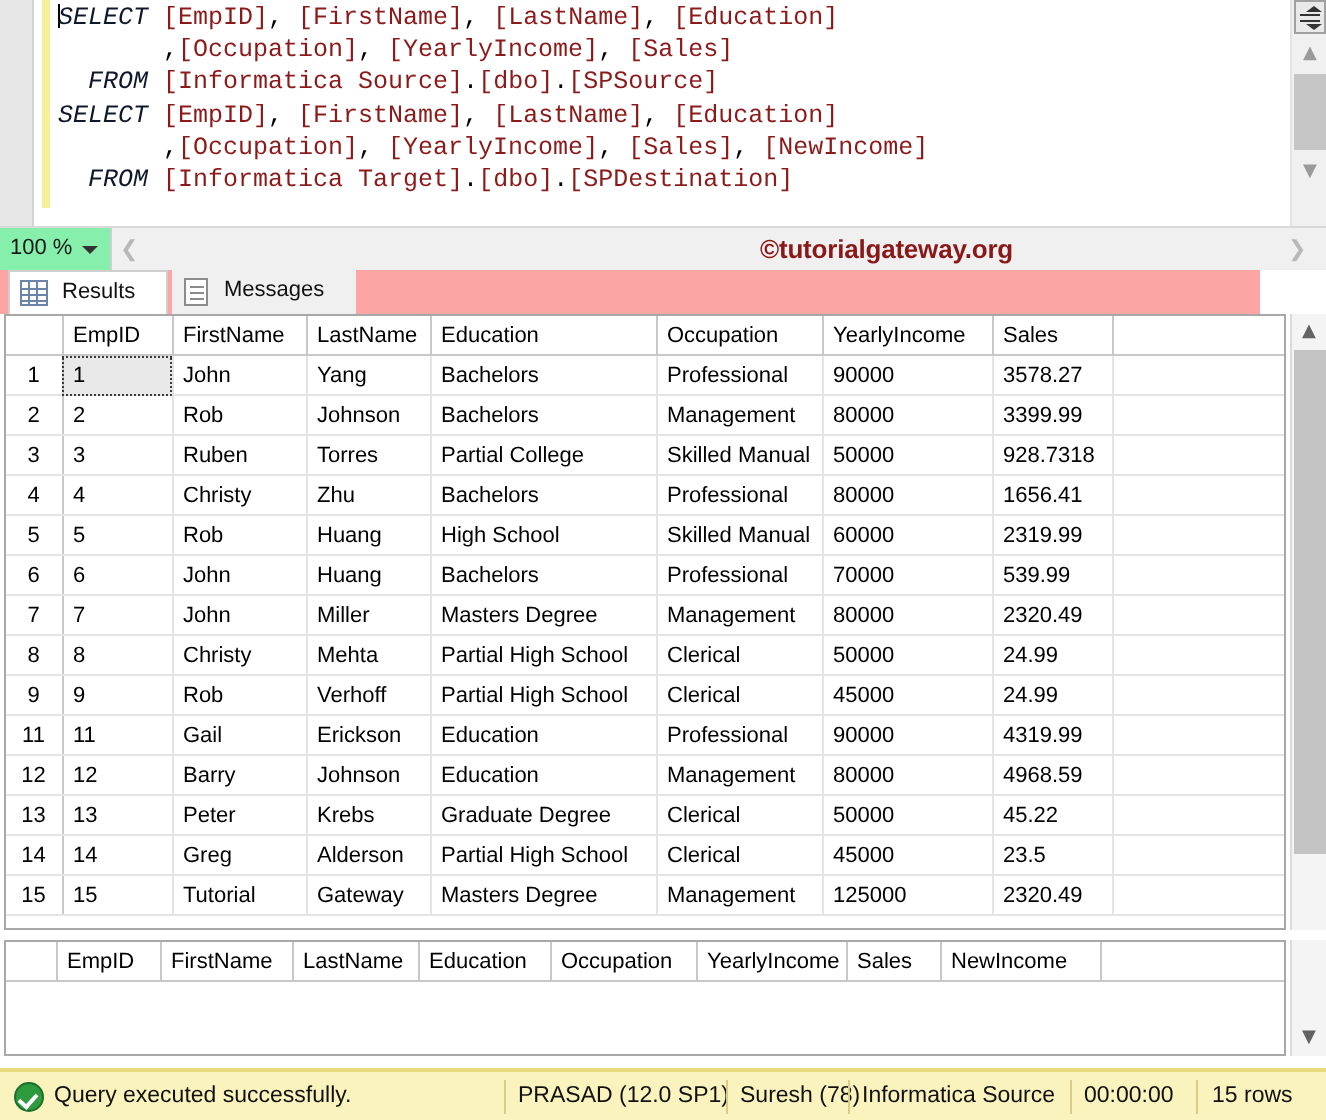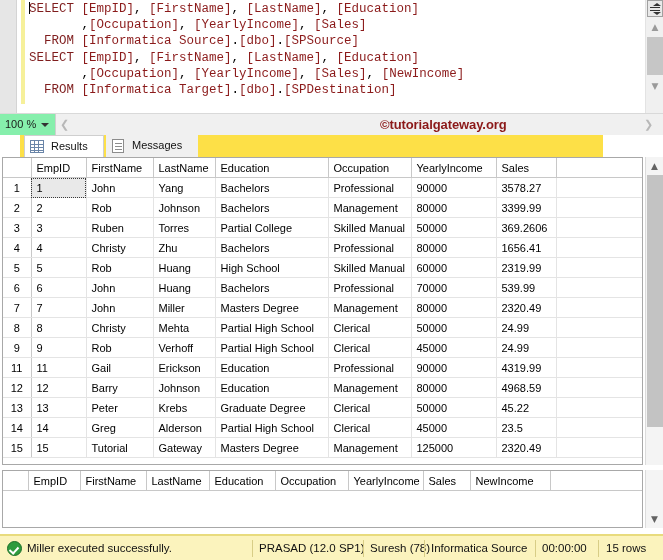--- a/index.html
+++ b/index.html
@@ -48,21 +48,21 @@
   #editor-code {
     position: absolute;
     left: 29px; top: 1px;
     width: 600px;
     font-family: "Liberation Mono", monospace;
     font-size: 12.5px;
     line-height: 16.2px;
     white-space: pre;
     color: #000000;
   }
-  .kw   { color: #7f1d1d; }
+  .kw   { color: #0f172a; font-style: italic; }
   .idn  { color: #8b1a1a; font-family: Liberation Mono, monospace; }
   .pun  { color: #000000; }
   #caret {
     display: inline-block;
     width: 0;
     border-left: 1px solid #000;
     height: 12px;
     vertical-align: -2px;
     margin-right: -1px;
   }
@@ -176,24 +176,23 @@
     font-size: 13px;
     font-weight: bold;
     color: #8b1818;
     letter-spacing: -0.1px;
   }
 
   
   #tab-strip {
     position: absolute;
     left: 0; top: 135px;
-    width: 583px; height: 22px;
-    background: #fde047;
-    box-sizing: border-box;
-    margin-left: 20px;
+    width: 630px; height: 22px;
+    background: #fca5a5;
+    box-sizing: border-box;
   }
   .rtab {
     position: absolute;
     top: 0;
     height: 22px;
     box-sizing: border-box;
     cursor: default;
   }
   #tab-results {
     left: 4px;
@@ -503,21 +502,21 @@
           <td class="filler"></td>
         </tr>
         <tr>
           <td class="rownum">3</td>
           <td>3</td>
           <td>Ruben</td>
           <td>Torres</td>
           <td>Partial College</td>
           <td>Skilled Manual</td>
           <td>50000</td>
-          <td>369.2606</td>
+          <td>928.7318</td>
           <td class="filler"></td>
         </tr>
         <tr>
           <td class="rownum">4</td>
           <td>4</td>
           <td>Christy</td>
           <td>Zhu</td>
           <td>Bachelors</td>
           <td>Professional</td>
           <td>80000</td>
@@ -672,21 +671,21 @@
       </thead>
     <tbody id="g2-body"></tbody>
   </table>
 </div>
 <div class="gscroll" id="g2-scroll">
   <div class="gs-arrow" id="g2-down">▼</div>
 </div>
 
 <div id="status-bar">
   <span id="status-check"></span>
-  <span id="status-msg">Miller executed successfully.</span>
+  <span id="status-msg">Query executed successfully.</span>
   <span class="st-div" id="div1"></span>
   <span class="st-seg" id="st-server">PRASAD (12.0 SP1)</span>
   <span class="st-div" id="div2"></span>
   <span class="st-seg" id="st-user">Suresh (78)</span>
   <span class="st-div" id="div3"></span>
   <span class="st-seg" id="st-db">Informatica Source</span>
   <span class="st-div" id="div4"></span>
   <span class="st-seg" id="st-time">00:00:00</span>
   <span class="st-div" id="div5"></span>
   <span class="st-seg" id="st-rows">15 rows</span>

